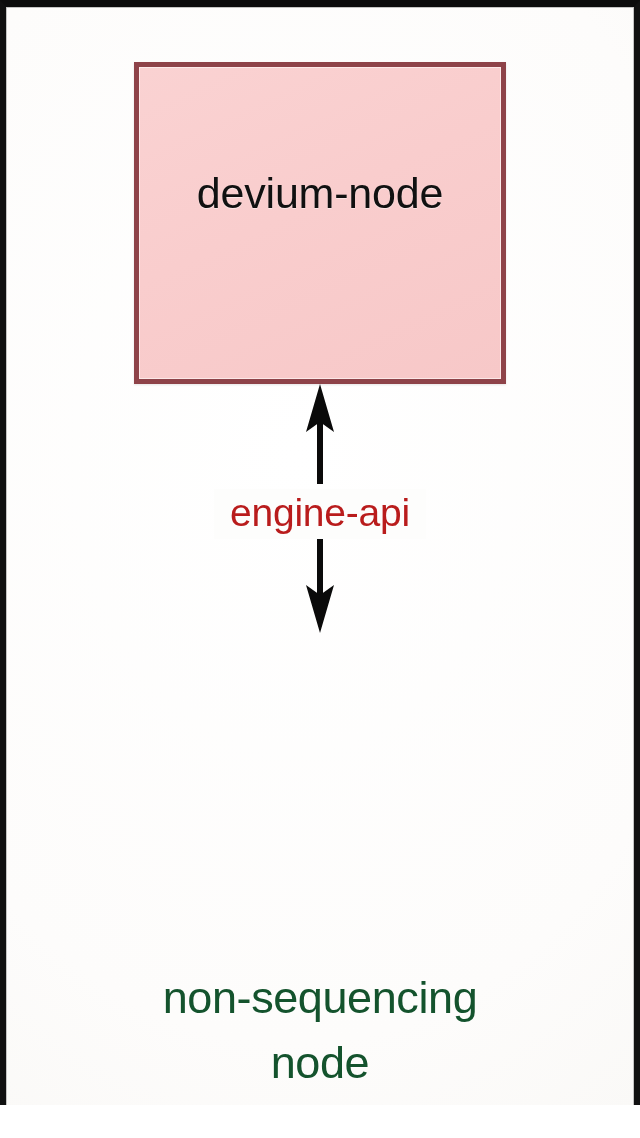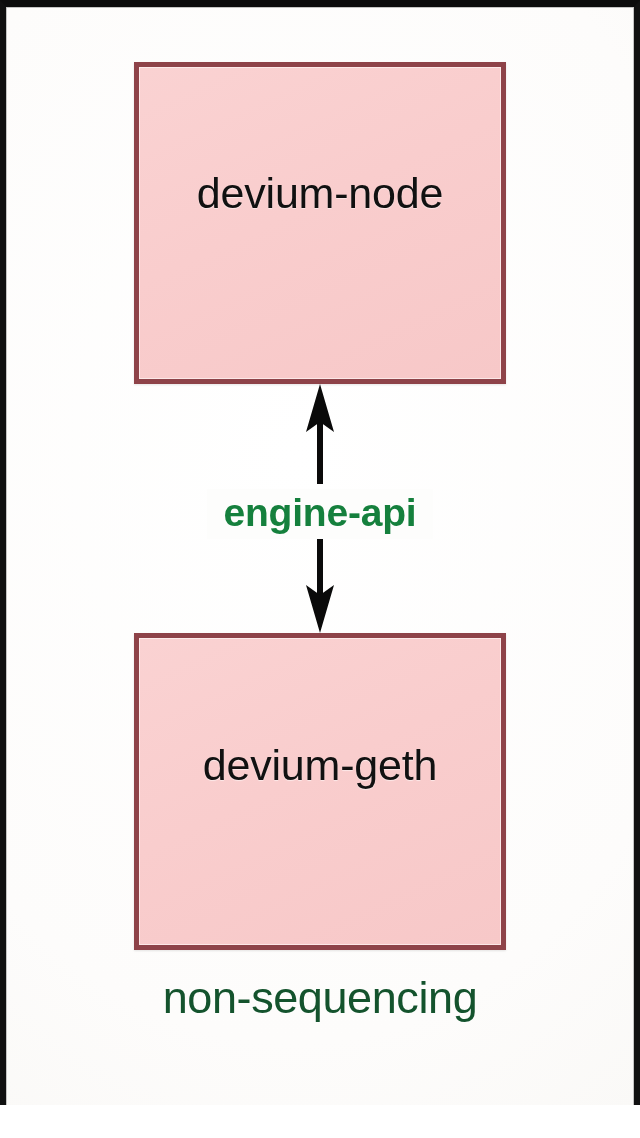--- a/index.html
+++ b/index.html
@@ -130,22 +130,22 @@
     justify-content: center;
     pointer-events: none;
   }
   #edge-label .plate {
     background: #fdfdfc;
     padding: 2px 16px 4px 16px;
     pointer-events: auto;
   }
   #edge-label .edge-label-text {
     font-size: 39px;
-    font-weight: 700;
-    color: #15803d;
+    font-weight: 400;
+    color: #b91c1c;
     letter-spacing: -0.2px;
     white-space: nowrap;
     user-select: none;
   }
 
   
   #caption {
     position: absolute;
     left: 20px;
     right: 20px;
@@ -187,23 +187,21 @@
       <path d="M 50 249 L 36 201 L 50 211 L 64 201 Z" fill="#0a0a0a"></path>
     </svg>
   </div>
 
   <div id="edge-label">
     <span class="plate">
       <span class="edge-label-text">engine-api</span>
     </span>
   </div>
 
-  <div class="node-box" id="node-devium-geth">
-    <span class="node-label">devium-geth</span>
-  </div>
 
   <div id="caption">
     <div class="caption-line">non-sequencing</div>
+    <div class="caption-line">node</div>
   </div>
 
   <div id="frame-inner-soft"></div>
   <div id="frame-border"></div>
 </div>
 
 </body></html>

